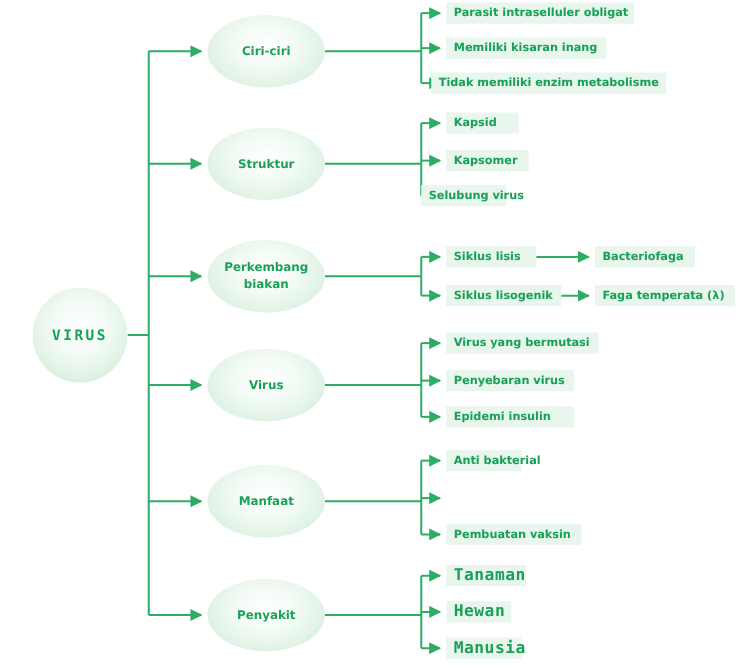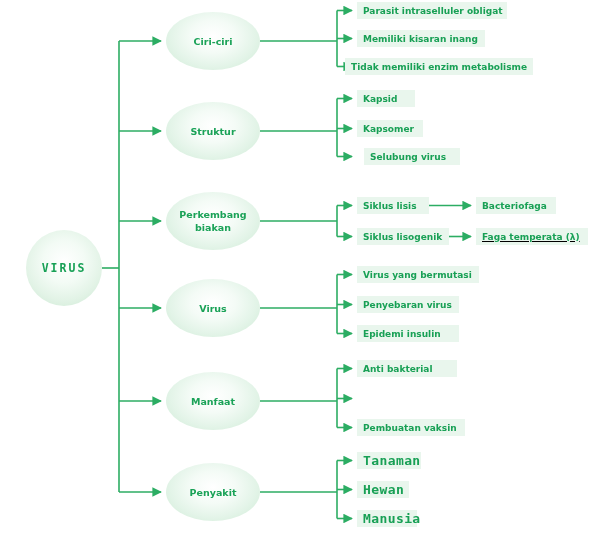--- a/index.html
+++ b/index.html
@@ -175,55 +175,55 @@
       </div>
       <div class="ellipse-node" style="left: 166px; top: 102px;">
         <span class="node-label">Struktur</span>
       </div>
       <div class="leaf-box" style="left: 357px; top: 90px; width: 58px;">
         <span class="leaf-label">Kapsid</span>
       </div>
       <div class="leaf-box" style="left: 357px; top: 120px; width: 66px;">
         <span class="leaf-label">Kapsomer</span>
       </div>
-      <div class="leaf-box" style="left: 364px; top: 148px; width: 96px;">
+      <div class="leaf-box" style="left: 337px; top: 148px; width: 68px;">
         <span class="leaf-label">Selubung virus</span>
       </div>
       <div class="ellipse-node" style="left: 166px; top: 192px;">
         <span class="node-label">Perkembang
 biakan</span>
       </div>
       <div class="leaf-box" style="left: 357px; top: 197px; width: 72px;">
         <span class="leaf-label">Siklus lisis</span>
       </div>
       <div class="leaf-box" style="left: 476px; top: 197px; width: 80px;">
         <span class="leaf-label">Bacteriofaga</span>
       </div>
       <div class="leaf-box" style="left: 357px; top: 228px; width: 92px;">
         <span class="leaf-label">Siklus lisogenik</span>
       </div>
-      <div class="leaf-box" style="left: 476px; top: 228px; width: 112px; text-decoration: underline;">
+      <div class="leaf-box" style="left: 476px; top: 228px; width: 112px;">
         <span class="leaf-label">Faga temperata (λ)</span>
       </div>
       <div class="ellipse-node" style="left: 166px; top: 279px;">
         <span class="node-label">Virus</span>
       </div>
       <div class="leaf-box" style="left: 357px; top: 266px; width: 122px;">
         <span class="leaf-label">Virus yang bermutasi</span>
       </div>
       <div class="leaf-box" style="left: 357px; top: 296px; width: 102px;">
         <span class="leaf-label">Penyebaran virus</span>
       </div>
       <div class="leaf-box" style="left: 357px; top: 325px; width: 102px;">
         <span class="leaf-label">Epidemi insulin</span>
       </div>
       <div class="ellipse-node" style="left: 166px; top: 372px;">
         <span class="node-label">Manfaat</span>
       </div>
-      <div class="leaf-box" style="left: 357px; top: 360px; width: 100px;">
+      <div class="leaf-box" style="left: 357px; top: 360px; width: 60px;">
         <span class="leaf-label">Anti bakterial</span>
       </div>
       <div class="leaf-box" style="left: 357px; top: 419px; width: 108px;">
         <span class="leaf-label">Pembuatan vaksin</span>
       </div>
       <div class="ellipse-node" style="left: 166px; top: 463px;">
         <span class="node-label">Penyakit</span>
       </div>
       <div class="leaf-box mono" style="left: 357px; top: 452px; width: 64px;">
         <span class="leaf-label">Tanaman</span>

